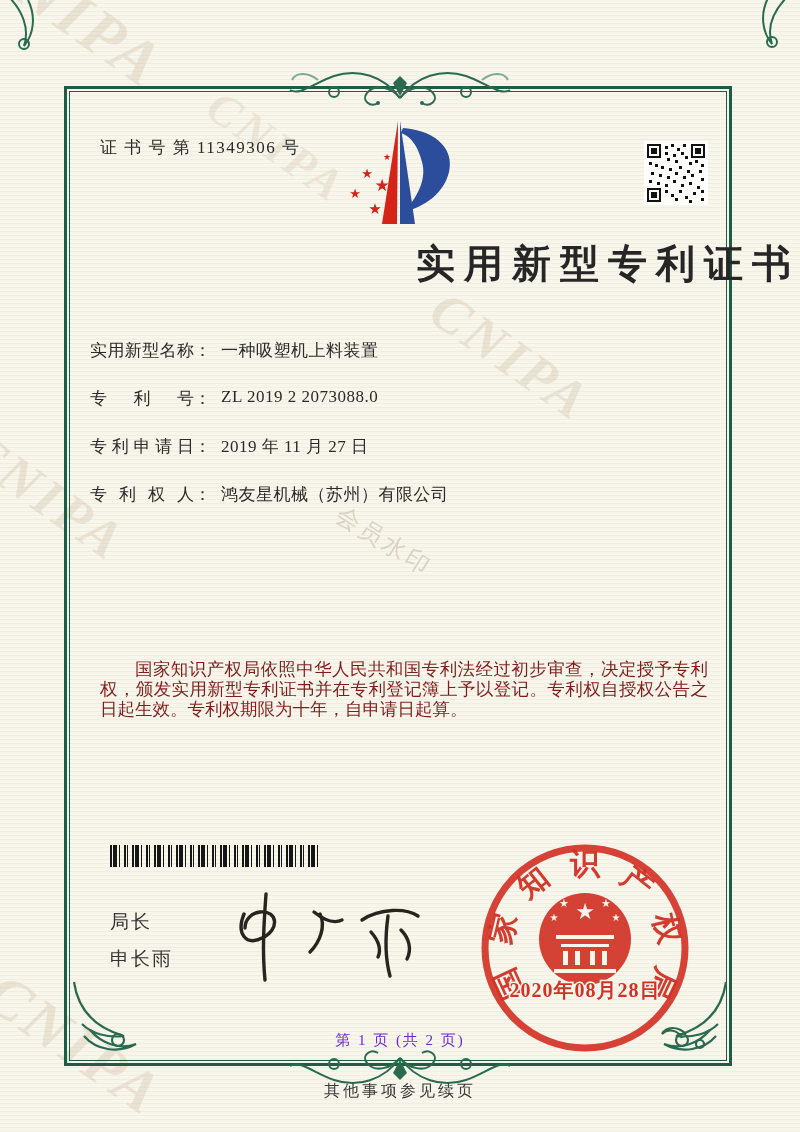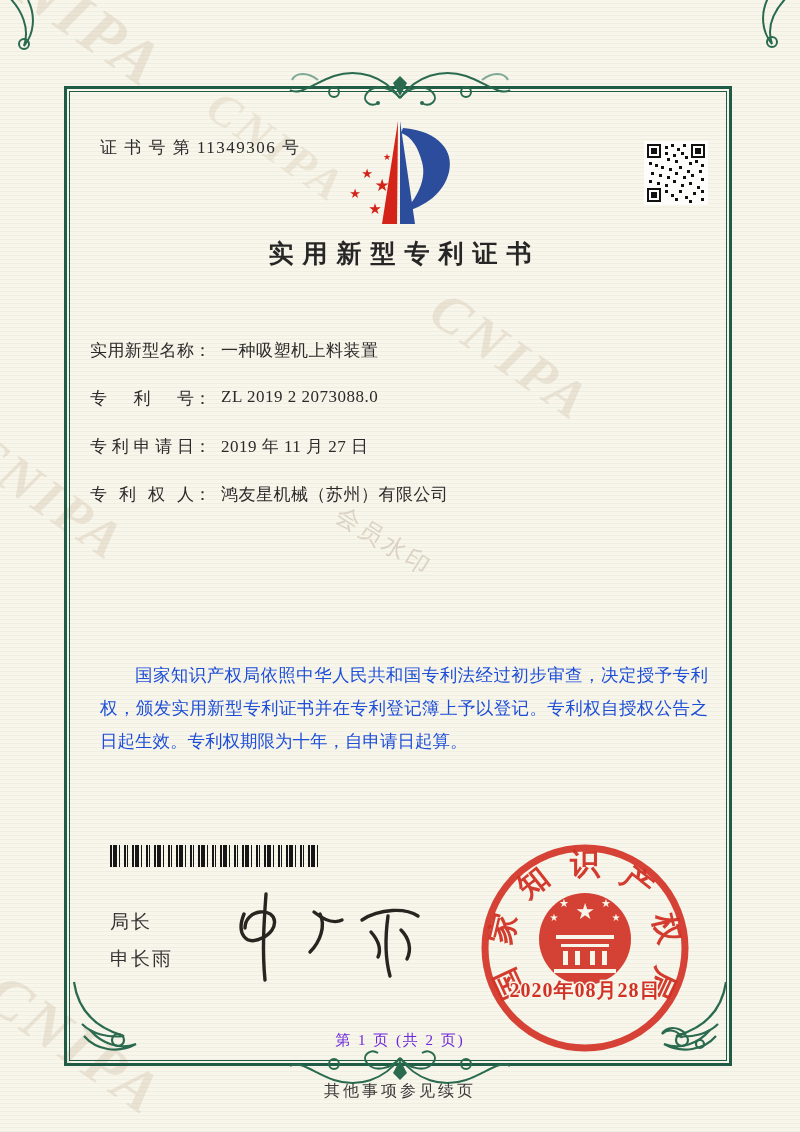--- a/index.html
+++ b/index.html
@@ -35,38 +35,38 @@
     transform:rotate(32deg);white-space:nowrap;
   }
   .cert-no{
     position:absolute;left:100px;top:136px;z-index:3;
     font-size:17px;letter-spacing:1.5px;
   }
   .logo{position:absolute;left:334px;top:118px;z-index:3;}
   .qr{position:absolute;left:644px;top:141px;z-index:3;background:#fdfdfb;padding:1px;}
   .title{
     position:absolute;left:0;right:0;top:237px;z-index:3;
-    text-align:center;font-size:25px;font-weight:700;letter-spacing:9px;
+    text-align:right;font-size:39px;font-weight:700;letter-spacing:9px;
     padding-left:9px;color:#262626;
   }
   .fields{position:absolute;left:90px;top:339px;width:610px;z-index:3;font-size:17px;}
   .field-row{height:27px;margin-bottom:21px;white-space:nowrap;}
   .flabel{
     display:inline-block;width:104px;text-align:justify;text-align-last:justify;
     vertical-align:top;
   }
   .fcolon{display:inline-block;vertical-align:top;}
   .fvalue{display:inline-block;margin-left:10px;vertical-align:top;letter-spacing:0.5px;}
   .grant-row{margin-top:6px;}
   .grant-group{display:inline-block;}
   .grant-group.second{margin-left:36px;}
   .grant-group .flabel{width:100px;}
   .body-text{
     position:absolute;left:100px;top:659px;width:608px;z-index:3;
-    font-size:17.5px;line-height:33px;text-align:justify;color:#1d4ed8;
+    font-size:17.5px;line-height:20px;text-align:justify;color:#7f1d1d;
   }
   .body-text p{margin:0;text-indent:2em;}
   .barcode{
     position:absolute;left:110px;top:845px;width:212px;height:22px;z-index:3;
     background:repeating-linear-gradient(90deg,
       #161616 0 2px, transparent 2px 3px,
       #161616 3px 7px, transparent 7px 9px,
       #161616 9px 10px, transparent 10px 14px,
       #161616 14px 16px, transparent 16px 17px,
       #161616 17px 18px, transparent 18px 22px);

